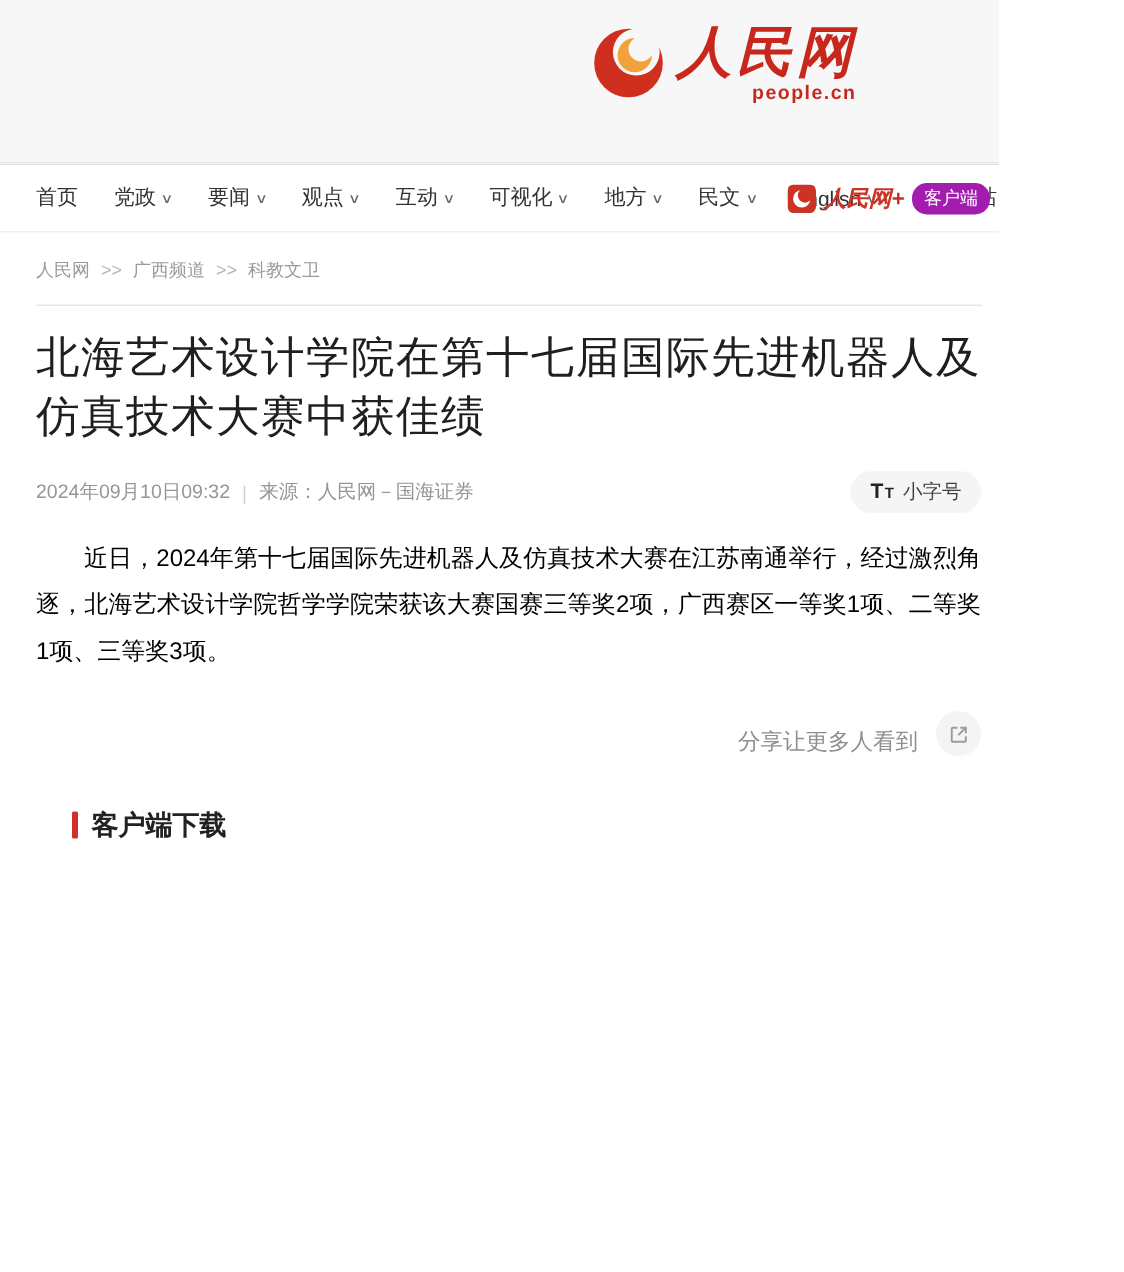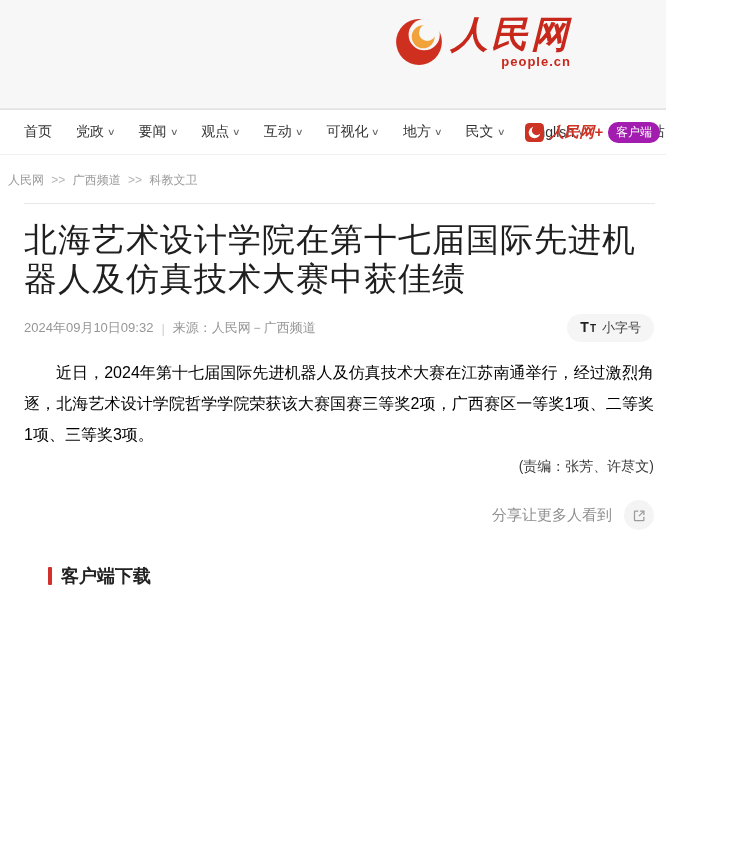--- a/index.html
+++ b/index.html
@@ -17,37 +17,37 @@
   .nav{display:flex;align-items:center;height:44px;padding:0 10px 0 24px;background:#fff;
        border-top:1px solid #e3e3e3;border-bottom:1px solid #f0f0f0;font-size:14px;color:#333;}
   .nav-item{display:flex;align-items:center;margin-right:24px;cursor:pointer;white-space:nowrap;}
   .nav-item .chev{display:none;font-size:9px;color:#666;margin-left:4px;transform:scaleX(1.3);}
   .nav-item.has-chev .chev{display:inline-block;}
   .nav-badge{margin-left:auto;display:flex;align-items:center;white-space:nowrap;padding-left:38px;}
   .nav-badge .brand{color:#cd3325;font-weight:bold;font-style:italic;font-size:15px;margin:0 5px 0 5px;}
   .badge-pill{background:#a21caf;color:#fff;font-size:12px;padding:2px 8px;border-radius:10px;}
 
   
-  .breadcrumb{margin:17px 8px 0;font-size:12px;color:#9a9a9a;}
+  .breadcrumb{margin:17px 24px 0;font-size:12px;color:#9a9a9a;}
   .breadcrumb .sep{margin:0 4px;color:#b5b5b5;}
   .content-divider{width:631px;margin:14px 0 0 24px;border-top:1px solid #e8e8e8;}
 
   
   .article{width:630px;margin-left:24px;}
-  .article-title{margin:16px 0 0;font-size:33px;line-height:39px;font-weight:400;color:#1f1f1f;letter-spacing:1px;}
+  .article-title{margin:16px 0 0;font-size:29px;line-height:39px;font-weight:400;color:#1f1f1f;letter-spacing:1px;}
   .meta-row{display:flex;align-items:center;margin-top:16px;font-size:13px;color:#969696;}
   .meta-row .pipe{margin:0 8px;color:#cfcfcf;}
   .font-size-btn{margin-left:auto;display:flex;align-items:baseline;background:#f5f5f5;border-radius:15px;
                  padding:5px 13px;color:#3f3f3f;font-size:13px;cursor:pointer;}
   .font-size-btn .tt-big{font-size:14px;font-weight:bold;color:#222;}
   .font-size-btn .tt-small{font-size:10px;font-weight:bold;color:#222;margin:0 6px 0 1px;}
   .paragraphs p{margin:22px 0 0;font-size:16px;line-height:31px;color:#000000;text-indent:2em;text-align:justify;}
   .paragraphs p:first-child{margin-top:15px;}
   .editor-line{margin-top:8px;text-align:right;font-size:14px;color:#3a3a3a;}
-  .share-row{display:flex;justify-content:flex-end;align-items:center;margin-top:24px;font-size:15px;color:#8f8f8f;}
+  .share-row{display:flex;justify-content:flex-end;align-items:flex-end;margin-top:24px;font-size:15px;color:#8f8f8f;}
   .share-btn{margin-left:12px;width:30px;height:30px;border-radius:50%;background:#f4f4f4;
              display:flex;align-items:center;justify-content:center;cursor:pointer;}
 
   
   .apps-section{margin:34px 0 0 24px;}
   .section-title{display:flex;align-items:center;font-size:18px;font-weight:bold;color:#222;}
   .red-bar{width:4px;height:18px;background:#d2302c;margin-right:9px;border-radius:1px;}
 
   
   .ad-banner{position:absolute;left:683px;top:218px;width:240px;height:188px;overflow:hidden;
@@ -174,33 +174,32 @@
   </div>
   <div class="content-divider"></div>
 
   <div class="article">
     <h1 class="article-title">北海艺术设计学院在第十七届国际先进机器人及仿真技术大赛中获佳绩</h1>
 
     <div class="meta-row">
       <span>2024年09月10日09:32</span>
       <span class="pipe">|</span>
       <span>来源：</span>
-      <span>人民网－广西频道</span>
+      <span>人民网－国海证券</span>
       <div class="font-size-btn">
         <span class="tt-big">T</span>
         <span class="tt-small">T</span>
         <span>小字号</span>
       </div>
     </div>
 
     <div class="paragraphs">
       <p>近日，2024年第十七届国际先进机器人及仿真技术大赛在江苏南通举行，经过激烈角逐，北海艺术设计学院哲学学院荣获该大赛国赛三等奖2项，广西赛区一等奖1项、二等奖1项、三等奖3项。</p>
     </div>
 
-    <div class="editor-line">(责编：张芳、许荩文)</div>
 
     <div class="share-row">
       <span>分享让更多人看到</span>
       <span class="share-btn">
         <svg width="15" height="15" viewBox="0 0 24 24" fill="none" stroke="#9a9a9a" stroke-width="2">
           <path d="M13 5h6v6"></path>
             <path d="M19 5l-8 8"></path>
           <path d="M19 14v5a1 1 0 0 1-1 1H5a1 1 0 0 1-1-1V6a1 1 0 0 1 1-1h5"></path>
         </svg>
       </span>

